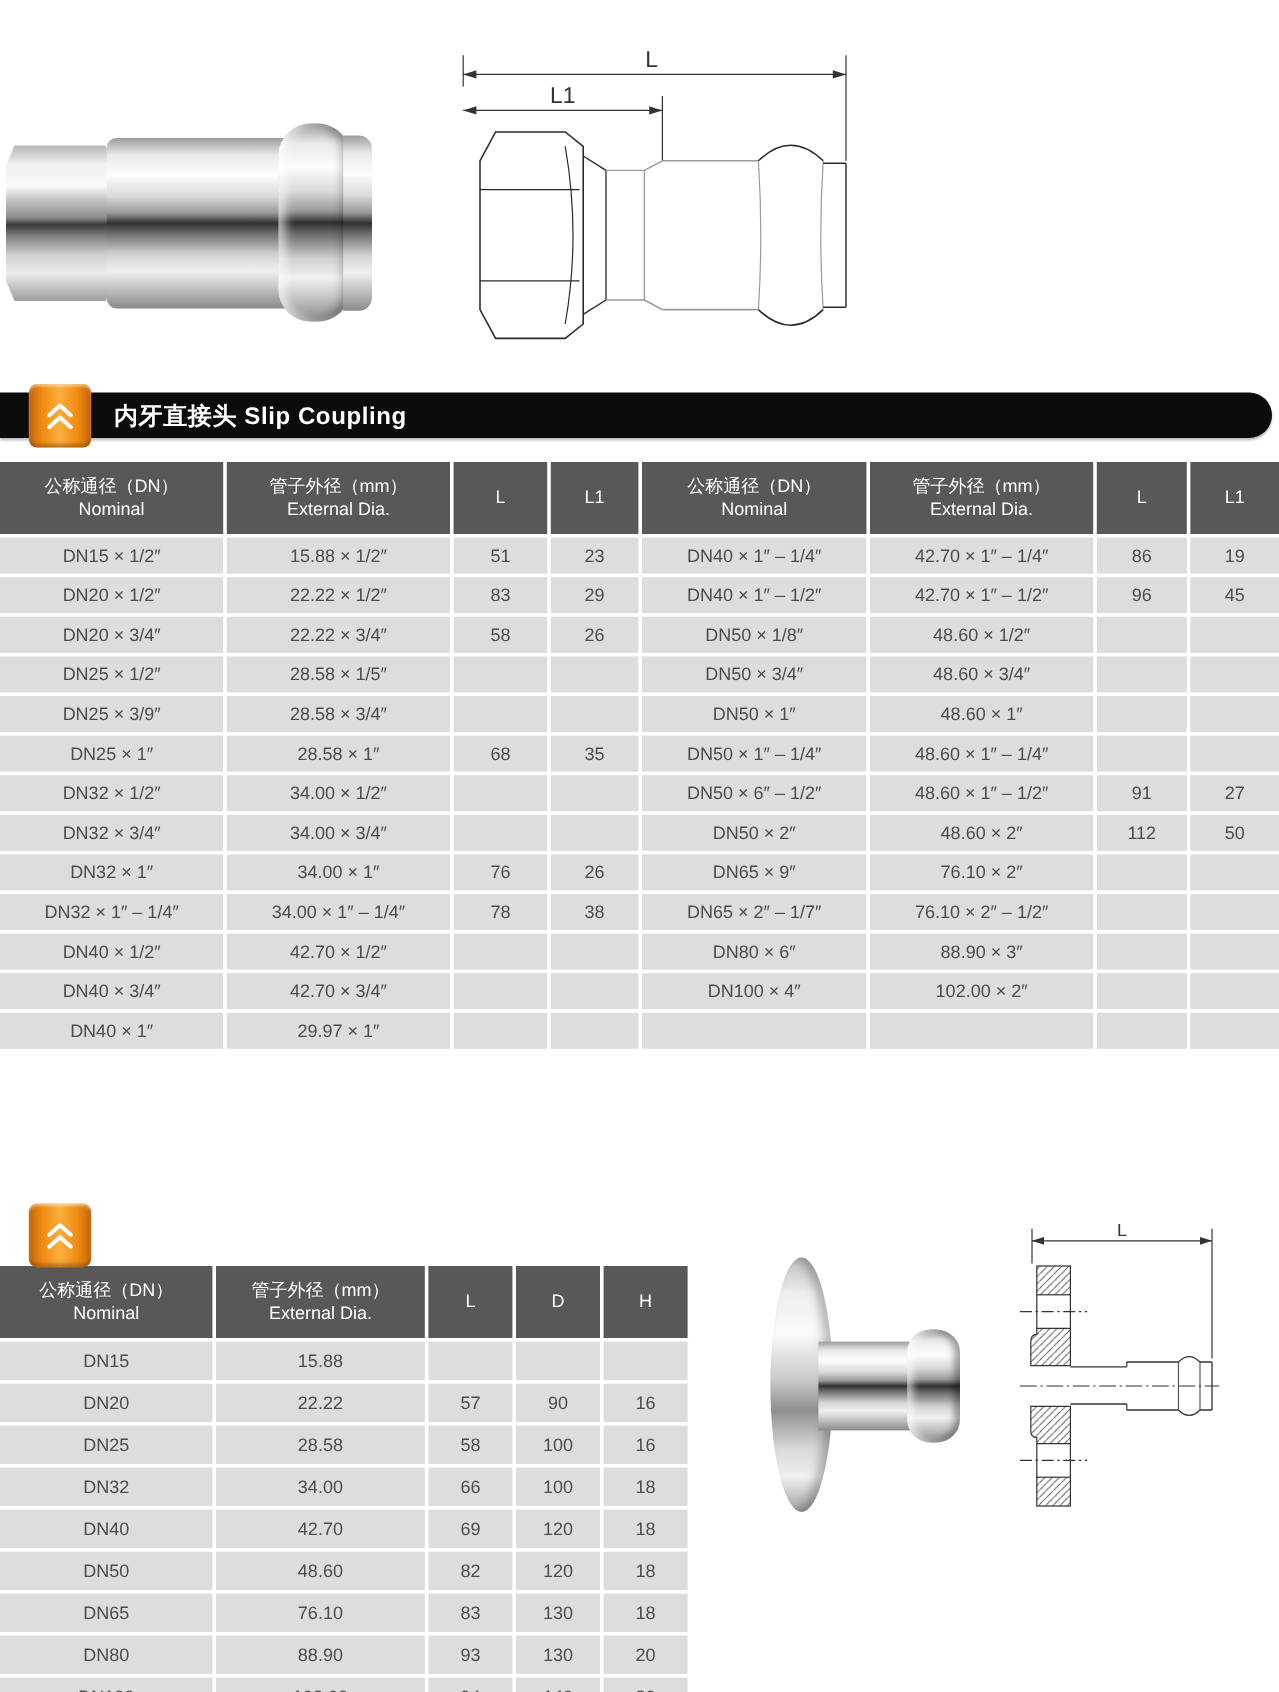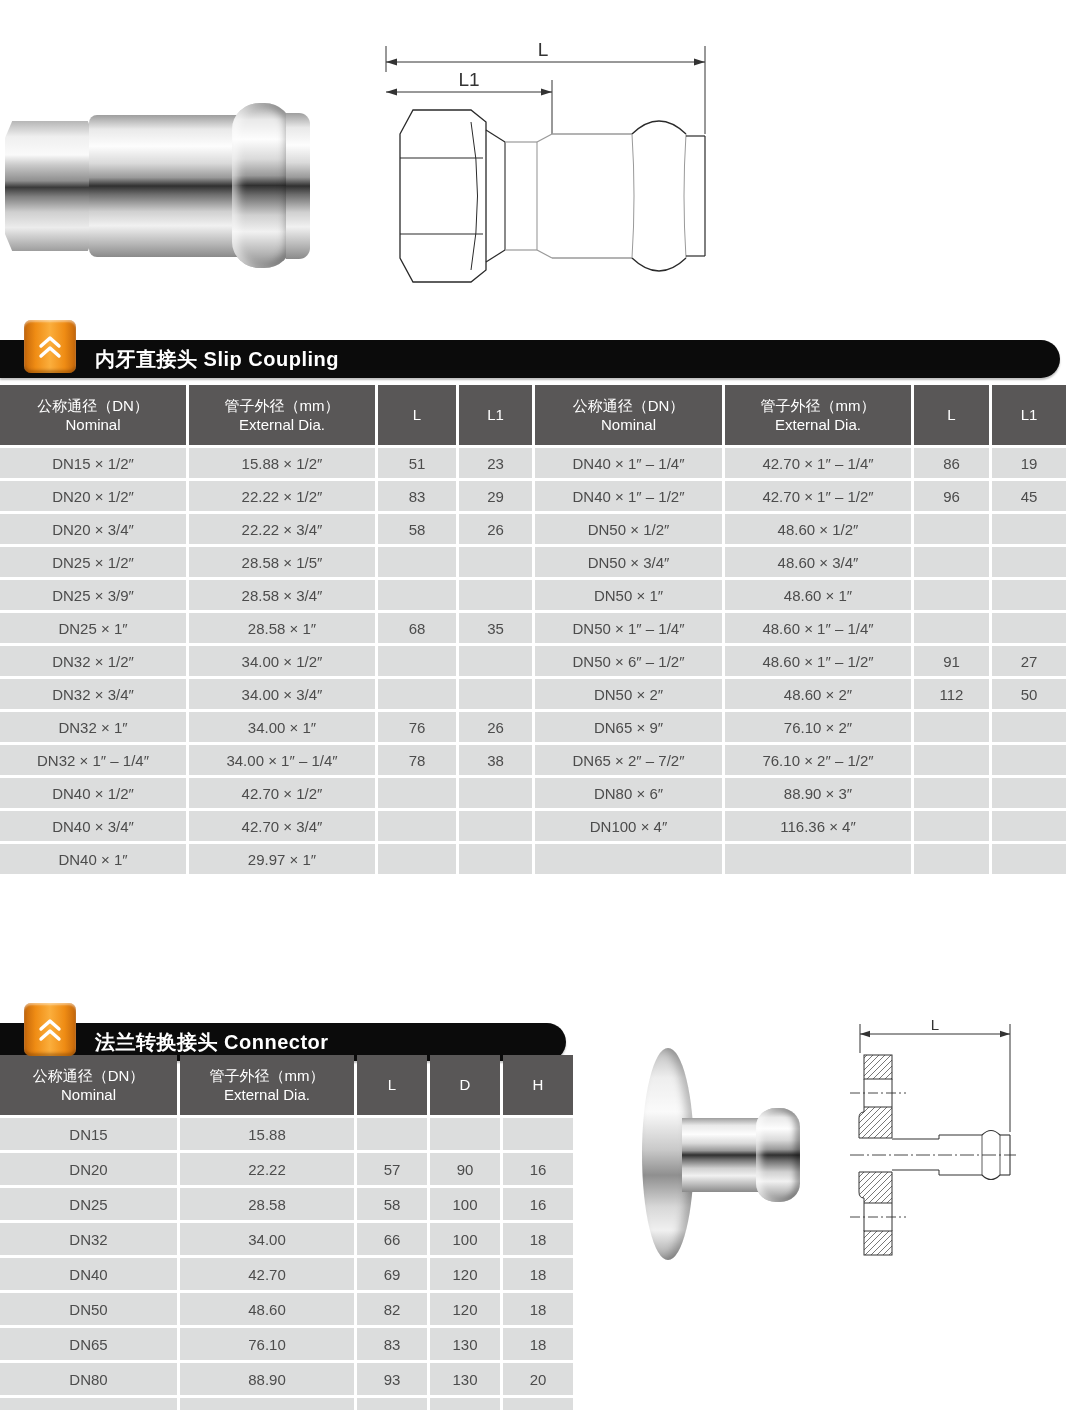--- a/index.html
+++ b/index.html
@@ -1,21 +1,21 @@
 <!DOCTYPE html>
 <html><head>
 <meta charset="utf-8">
 <style>
   html,body{margin:0;padding:0;background:#ffffff;}
   .page{position:relative;width:1066px;height:1410px;background:#ffffff;overflow:hidden;
         font-family:"Liberation Sans","DejaVu Sans",sans-serif;color:#4c4c4c;}
 
   
   .banner{position:absolute;background:#0b0b0b;height:38px;border-radius:0 19px 19px 0;
-          box-shadow:0 2px 2px rgba(0,0,0,0.25);display:flex;align-items:center;margin-top:13px;}
+          box-shadow:0 2px 2px rgba(0,0,0,0.25);display:flex;align-items:center;}
   .banner .btitle{color:#ffffff;font-size:20px;font-weight:bold;padding-left:95px;letter-spacing:0.5px;white-space:nowrap;}
   .badge{position:absolute;width:52px;height:53px;border-radius:7px;
          background:linear-gradient(90deg,#c4660a 0%,#ef8c14 22%,#fbae3c 50%,#ef8c14 78%,#c4660a 100%);
          box-shadow:inset 0 2px 2px rgba(255,255,255,0.45), inset 0 -3px 3px rgba(120,60,0,0.45);
          display:flex;align-items:center;justify-content:center;z-index:3;}
 
   
   .tbl{position:absolute;display:grid;gap:3px;background:transparent;}
   .tbl1{left:0;top:385px;width:1066px;grid-template-columns:186px 186px 78px 73px 187px 186px 75px 74px;
         grid-template-rows:60px repeat(13,30px);}
@@ -160,21 +160,21 @@
       <div class="cell">83</div>
       <div class="cell">29</div>
       <div class="cell">DN40 × 1″ – 1/2″</div>
       <div class="cell">42.70 × 1″ – 1/2″</div>
       <div class="cell">96</div>
       <div class="cell">45</div>
       <div class="cell">DN20 × 3/4″</div>
       <div class="cell">22.22 × 3/4″</div>
       <div class="cell">58</div>
       <div class="cell">26</div>
-      <div class="cell">DN50 × 1/2″</div>
+      <div class="cell">DN50 × 1/8″</div>
       <div class="cell">48.60 × 1/2″</div>
       <div class="cell"></div>
       <div class="cell"></div>
       <div class="cell">DN25 × 1/2″</div>
       <div class="cell">28.58 × 1/5″</div>
       <div class="cell"></div>
       <div class="cell"></div>
       <div class="cell">DN50 × 3/4″</div>
       <div class="cell">48.60 × 3/4″</div>
       <div class="cell"></div>
@@ -216,53 +216,50 @@
       <div class="cell">76</div>
       <div class="cell">26</div>
       <div class="cell">DN65 × 9″</div>
       <div class="cell">76.10 × 2″</div>
       <div class="cell"></div>
       <div class="cell"></div>
       <div class="cell">DN32 × 1″ – 1/4″</div>
       <div class="cell">34.00 × 1″ – 1/4″</div>
       <div class="cell">78</div>
       <div class="cell">38</div>
-      <div class="cell">DN65 × 2″ – 7/2″</div>
+      <div class="cell">DN65 × 2″ – 1/7″</div>
       <div class="cell">76.10 × 2″ – 1/2″</div>
       <div class="cell"></div>
       <div class="cell"></div>
       <div class="cell">DN40 × 1/2″</div>
       <div class="cell">42.70 × 1/2″</div>
       <div class="cell"></div>
       <div class="cell"></div>
       <div class="cell">DN80 × 6″</div>
       <div class="cell">88.90 × 3″</div>
       <div class="cell"></div>
       <div class="cell"></div>
       <div class="cell">DN40 × 3/4″</div>
       <div class="cell">42.70 × 3/4″</div>
       <div class="cell"></div>
       <div class="cell"></div>
       <div class="cell">DN100 × 4″</div>
-      <div class="cell">116.36 × 4″</div>
+      <div class="cell">102.00 × 2″</div>
       <div class="cell"></div>
       <div class="cell"></div>
       <div class="cell">DN40 × 1″</div>
       <div class="cell">29.97 × 1″</div>
       <div class="cell"></div>
       <div class="cell"></div>
       <div class="cell"></div>
       <div class="cell"></div>
       <div class="cell"></div>
       <div class="cell"></div>
     </div>
 
-  <div class="banner" style="left:0;top:1010px;width:566px;">
-    <span class="btitle">法兰转换接头 Connector</span>
-  </div>
   <div class="badge" style="left:24px;top:1003px;">
     <svg width="26" height="26" viewBox="0 0 26 26">
       <polyline points="4,12 13,4 22,12" fill="none" stroke="#fff" stroke-width="3.4" stroke-linecap="round" stroke-linejoin="round"></polyline>
       <polyline points="4,22 13,14 22,22" fill="none" stroke="#fff" stroke-width="3.4" stroke-linecap="round" stroke-linejoin="round"></polyline>
     </svg>
   </div>
 
   <div class="tbl tbl2">
     <div class="th">
       <span>公称通径（DN）</span>

